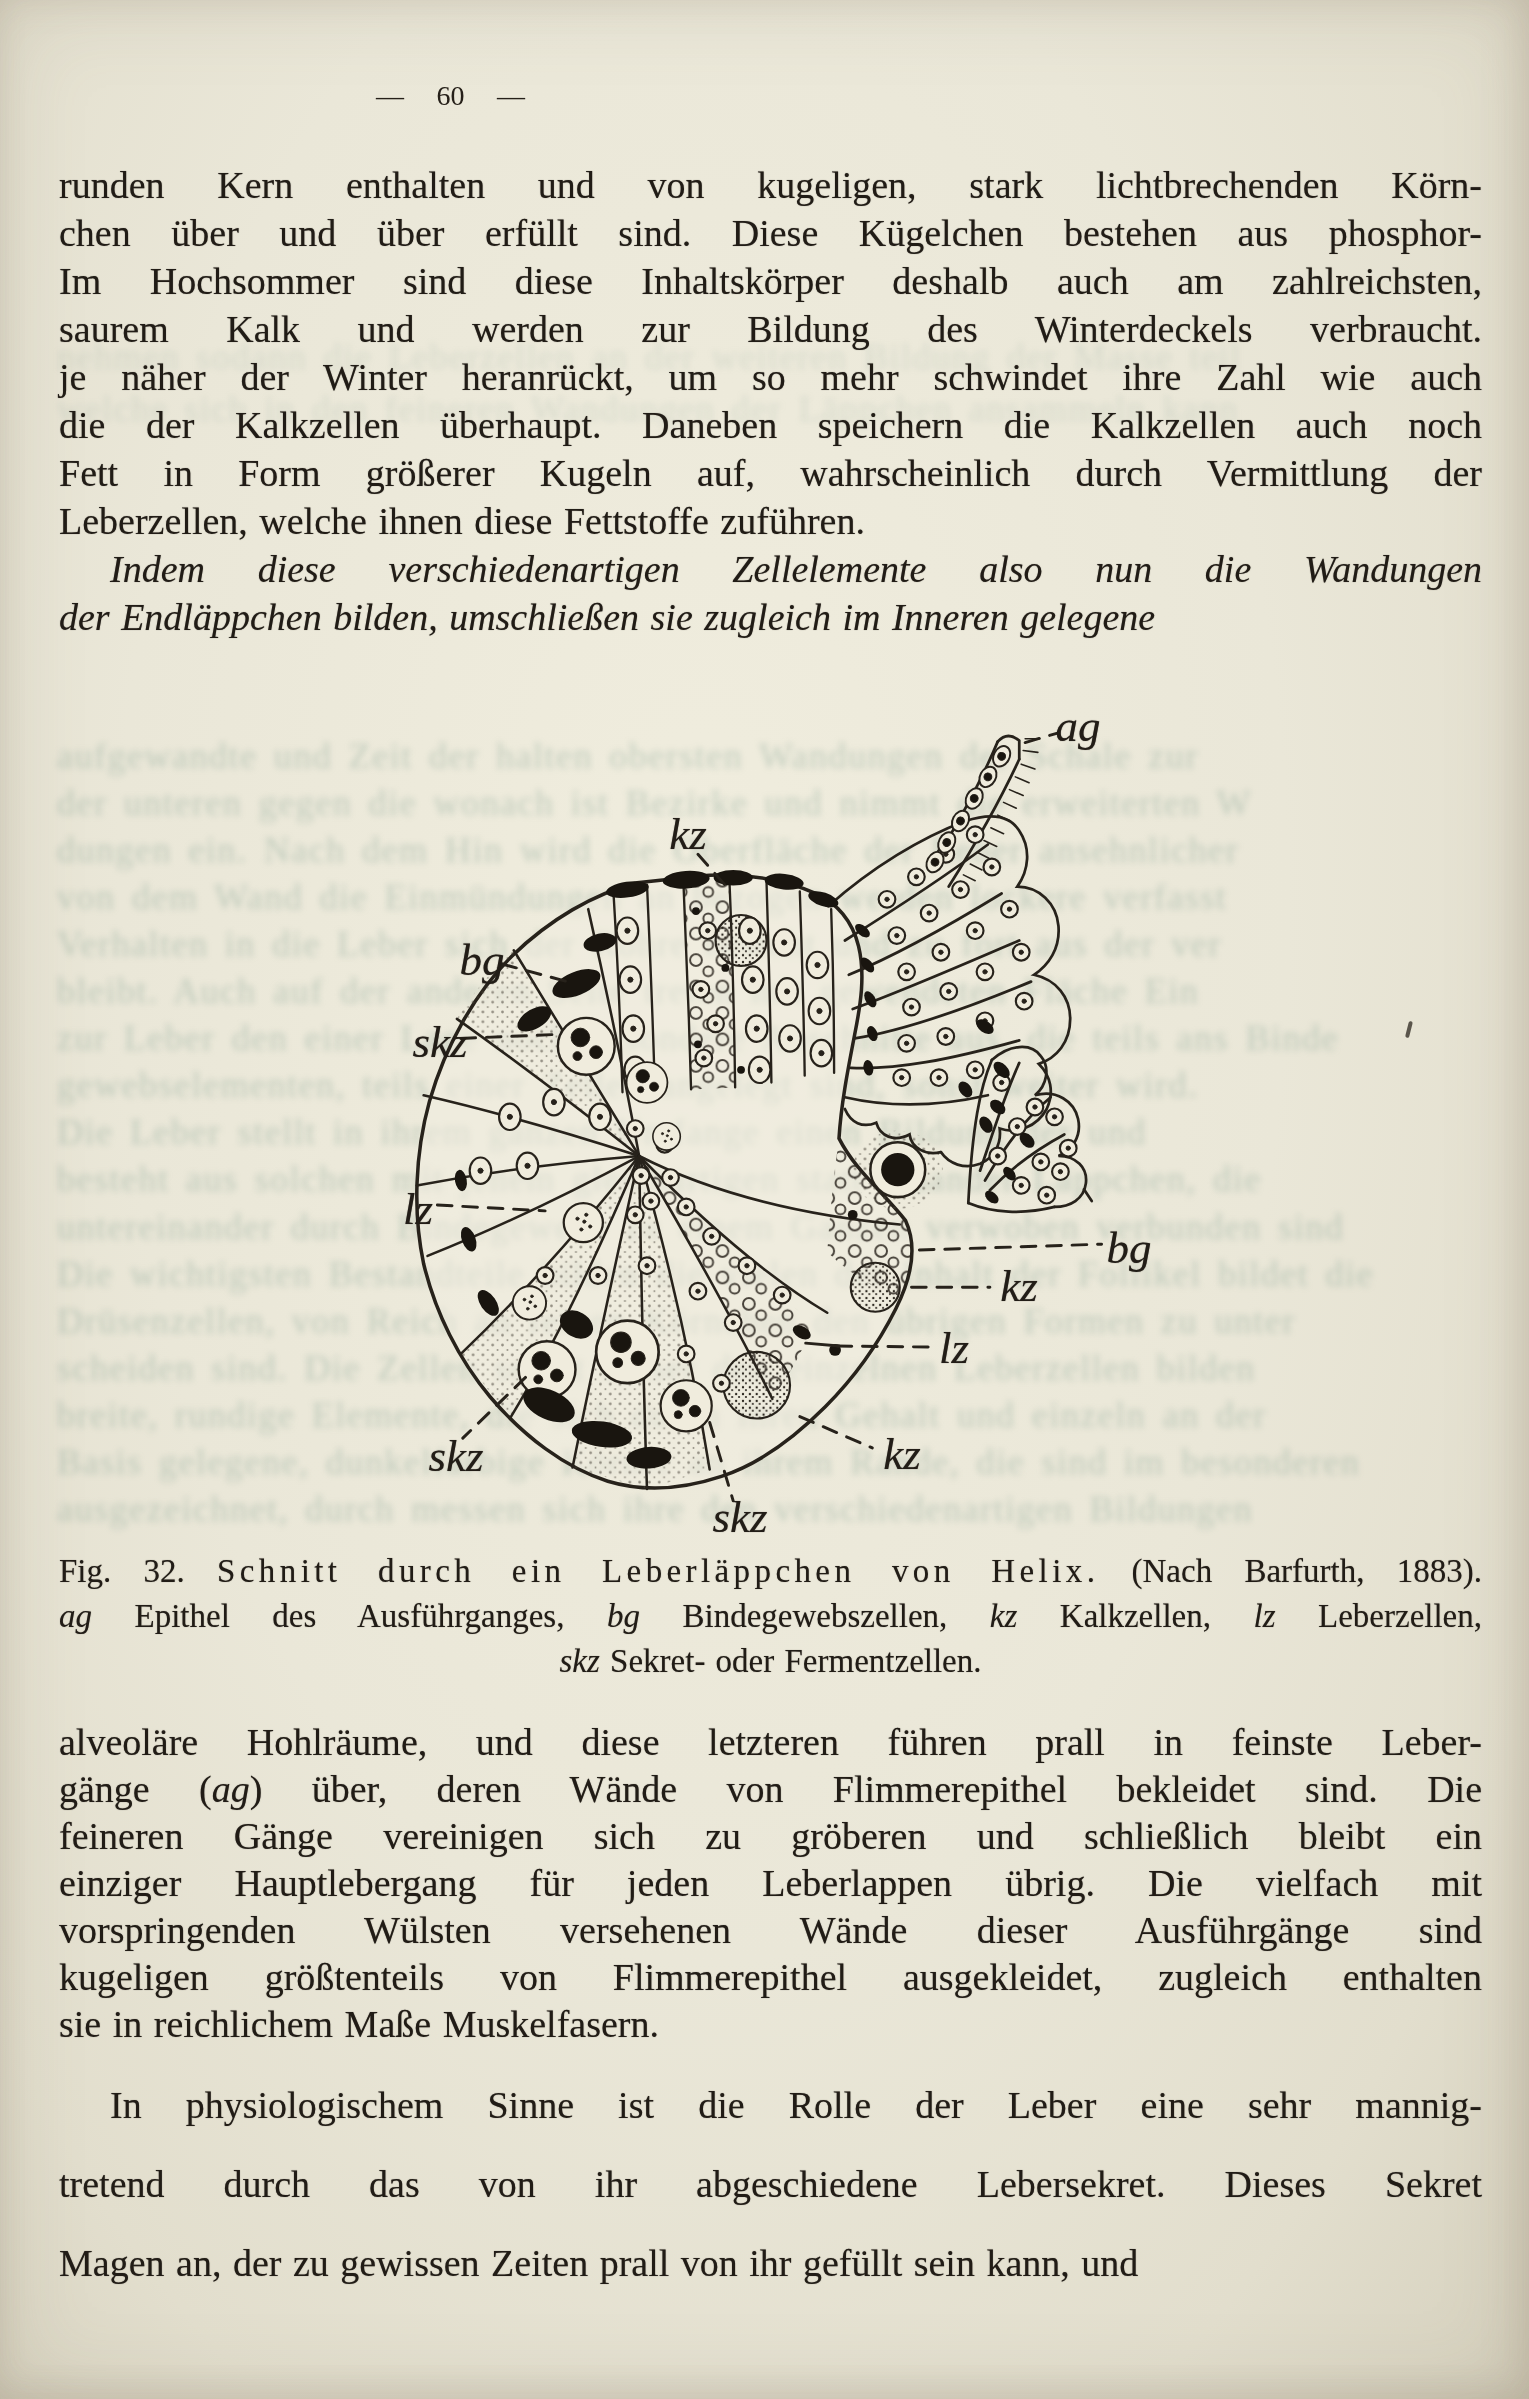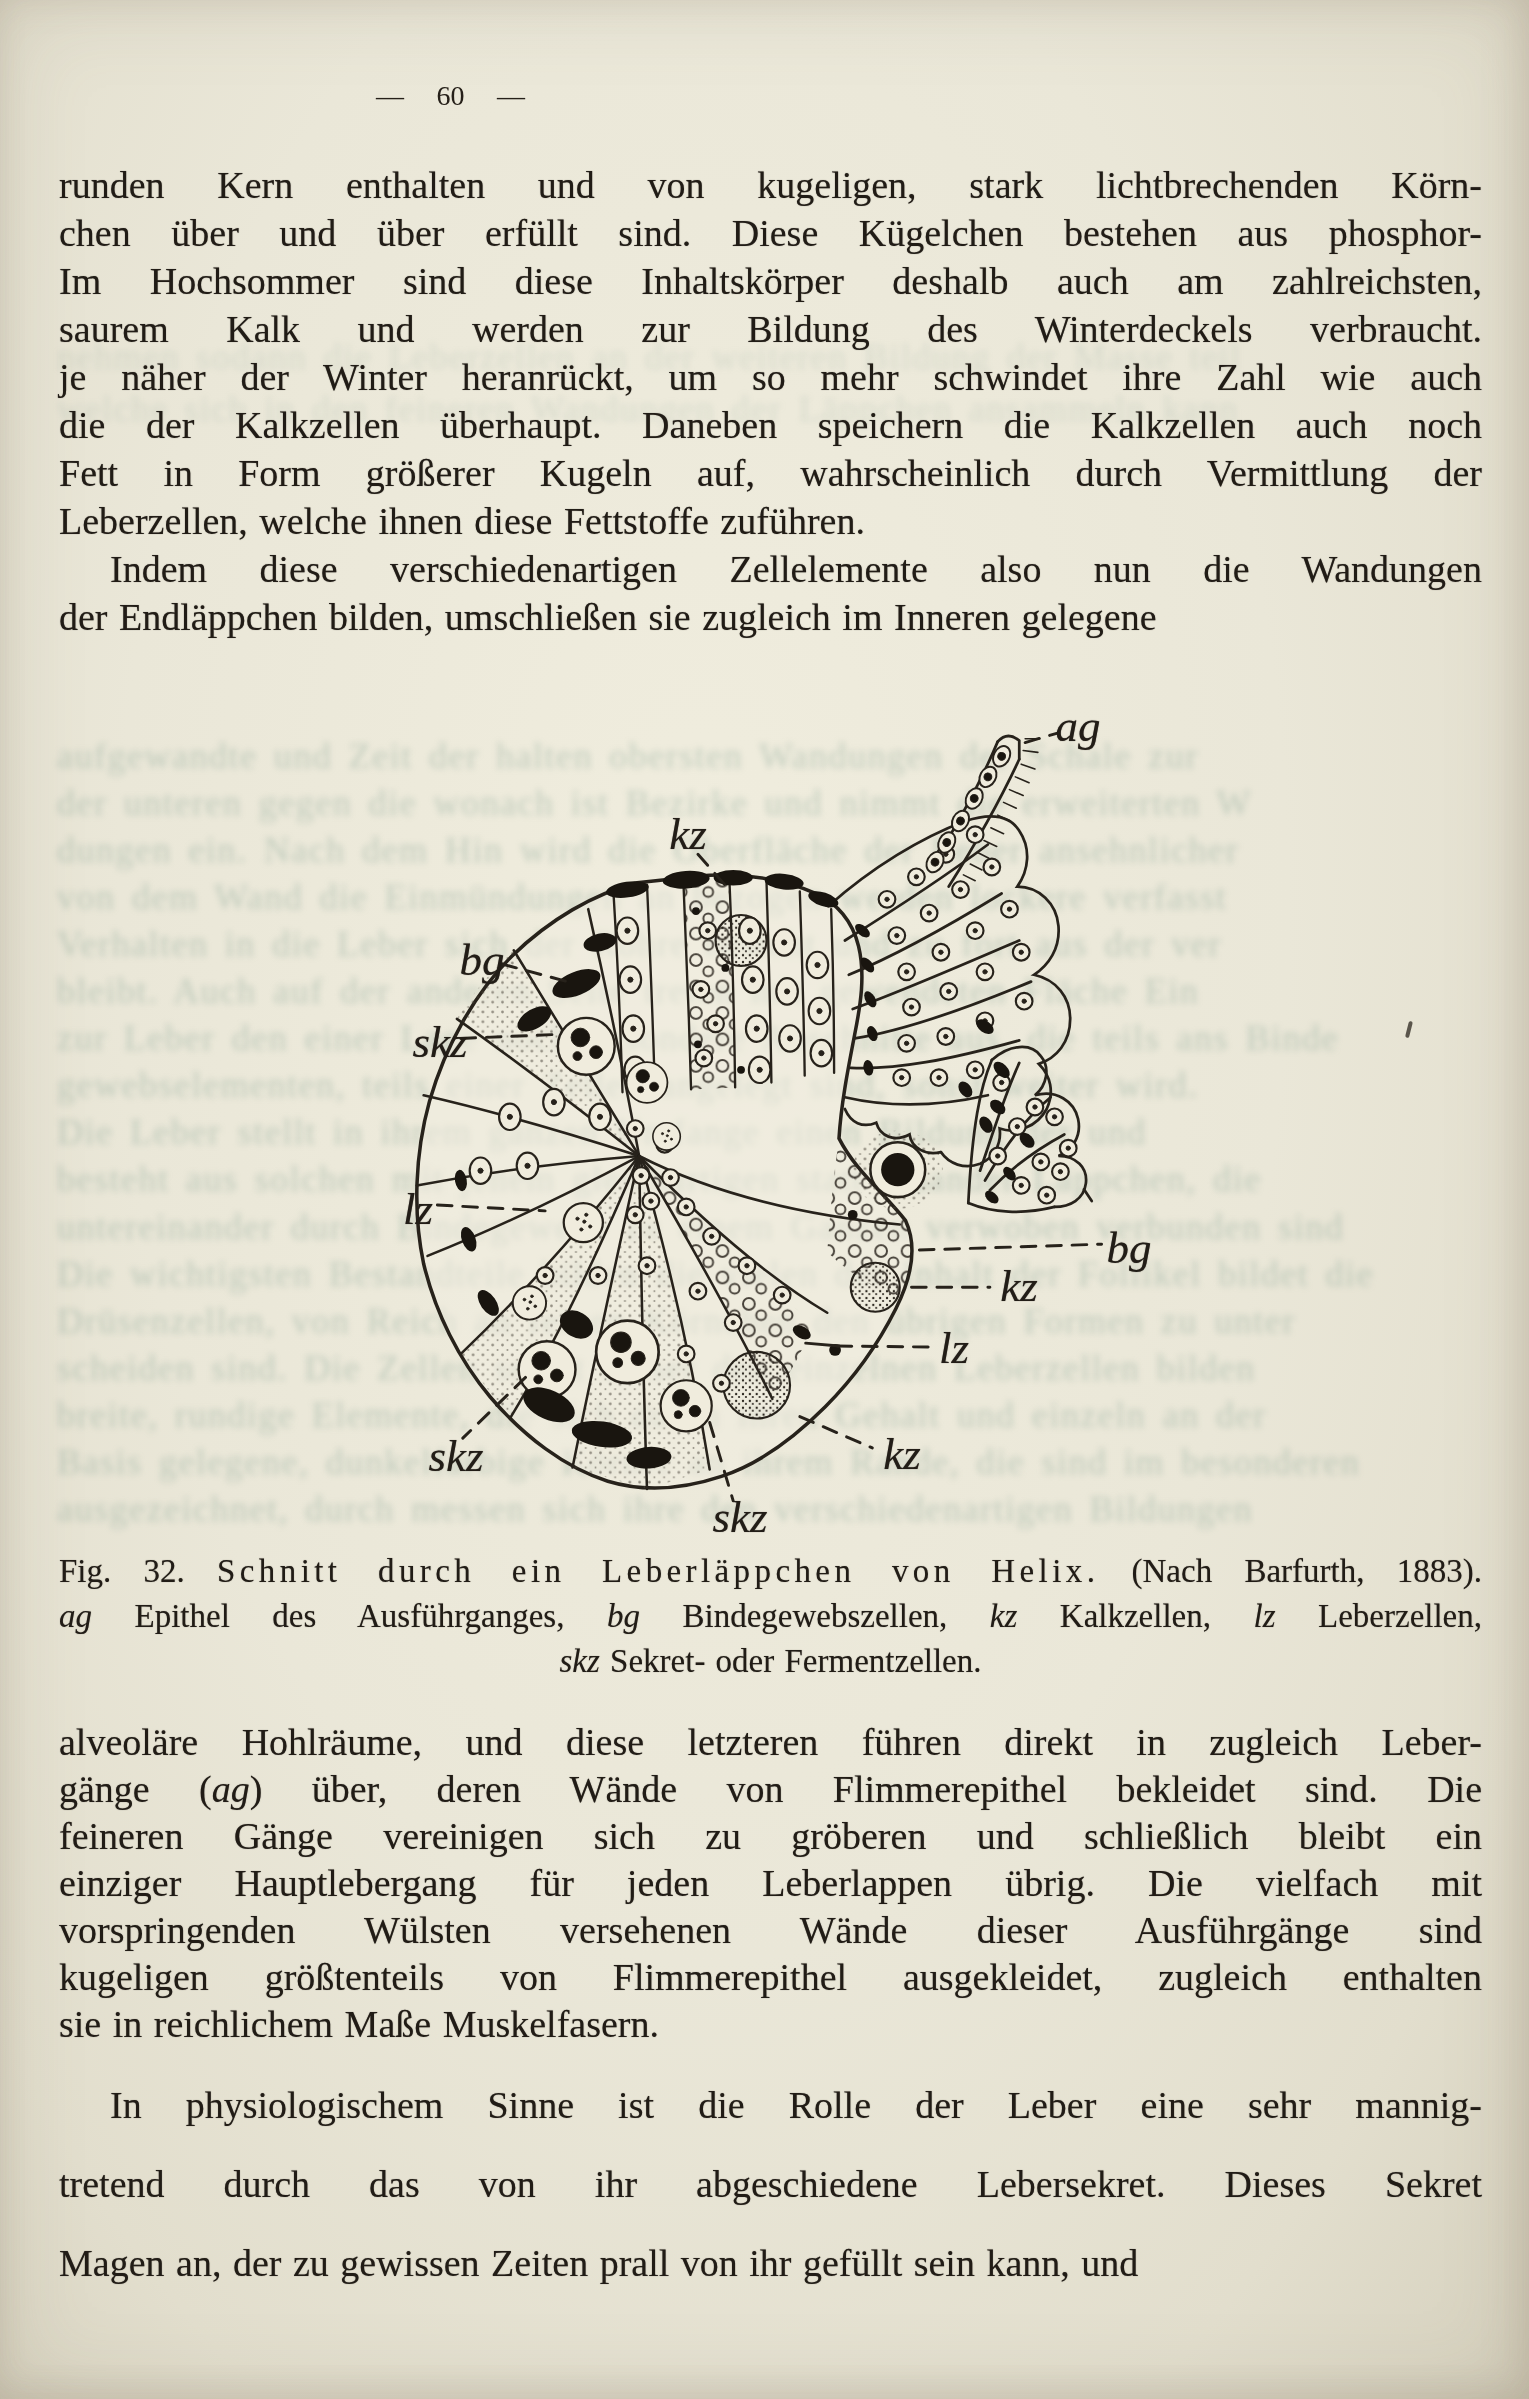--- a/index.html
+++ b/index.html
@@ -15,21 +15,21 @@
   .ghost.light{color:rgba(104,142,129,.16);}
   .textlayer{position:absolute;inset:0;z-index:2;}
   .pageno{position:absolute;top:80px;left:323px;width:255px;text-align:center;font-size:28px;
     word-spacing:25.5px;color:#262019;}
   .para{position:absolute;left:59px;width:1423px;font-size:38px;color:#211c16;
     text-shadow:0 0 1px rgba(33,28,22,.55);}
   .tline{text-align:justify;text-align-last:justify;word-spacing:2px;}
   .tline.last{text-align-last:left;}
   .para.indent .tline:first-child{text-indent:51px;}
   #p1{top:161px;} #p1 .tline{line-height:48px;}
-  #p2{top:545px;} #p2 .tline{line-height:48px;}
+  #p2{top:545px;font-style:italic;} #p2 .tline{line-height:48px;}
   #caption{position:absolute;left:59px;top:1549px;width:1423px;font-size:33px;color:#211c16;
     text-shadow:0 0 1px rgba(33,28,22,.5);}
   #caption .tline{line-height:45px;}
   #caption .tline.last{text-align:center;text-align-last:center;}
   #p3{top:1719px;} #p3 .tline{line-height:47px;}
   #p4{top:2050px;} #p4 .tline{line-height:47px;margin-top:32px;}
   .it{font-style:italic;}
   .sp{letter-spacing:4.4px;}
   #figure-svg{position:absolute;left:358px;top:672px;z-index:3;}
   #fig-labels{position:absolute;inset:0;z-index:4;}
@@ -80,21 +80,21 @@
     <div id="p2" class="para indent">
         <div class="tline">Indem diese verschiedenartigen Zellelemente also nun die Wandungen</div>
         <div class="tline last">der Endläppchen bilden, umschließen sie zugleich im Inneren gelegene</div>
       </div>
     <div id="caption">
         <div class="tline"><span>Fig. 32.  </span><span class="sp">Schnitt durch ein Leberläppchen von Helix.</span><span>  (Nach Barfurth, 1883).</span></div>
         <div class="tline"><span class="it">ag</span><span> Epithel des Ausführganges, </span><span class="it">bg</span><span> Bindegewebszellen, </span><span class="it">kz</span><span> Kalkzellen, </span><span class="it">lz</span><span> Leberzellen,</span></div>
         <div class="tline last"><span class="it">skz</span><span> Sekret- oder Fermentzellen.</span></div>
       </div>
     <div id="p3" class="para">
-        <div class="tline">alveoläre Hohlräume, und diese letzteren führen direkt in zugleich Leber-</div>
+        <div class="tline">alveoläre Hohlräume, und diese letzteren führen prall in feinste Leber-</div>
         <div class="tline"><span>gänge (</span><span class="it">ag</span><span>) über, deren Wände von Flimmerepithel bekleidet sind.  Die</span></div>
         <div class="tline">feineren Gänge vereinigen sich zu gröberen und schließlich bleibt ein</div>
         <div class="tline">einziger Hauptlebergang für jeden Leberlappen übrig.  Die vielfach mit</div>
         <div class="tline">vorspringenden Wülsten versehenen Wände dieser Ausführgänge sind</div>
         <div class="tline">kugeligen größtenteils von Flimmerepithel ausgekleidet, zugleich enthalten</div>
         <div class="tline last">sie in reichlichem Maße Muskelfasern.</div>
       </div>
     <div id="p4" class="para indent">
         <div class="tline">In physiologischem Sinne ist die Rolle der Leber eine sehr mannig-</div>
         <div class="tline">tretend durch das von ihr abgeschiedene Lebersekret.  Dieses Sekret</div>

